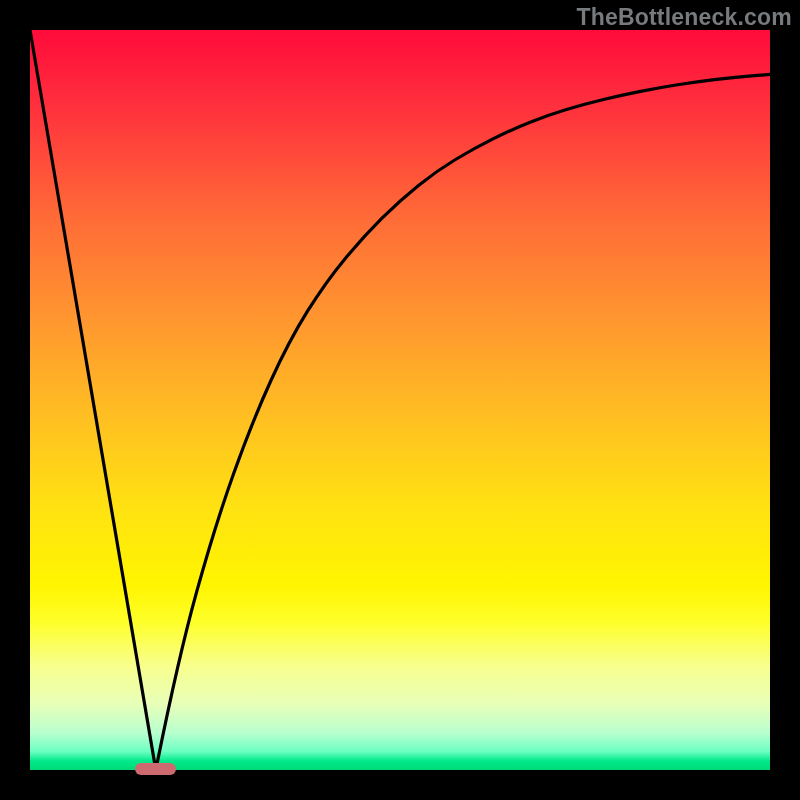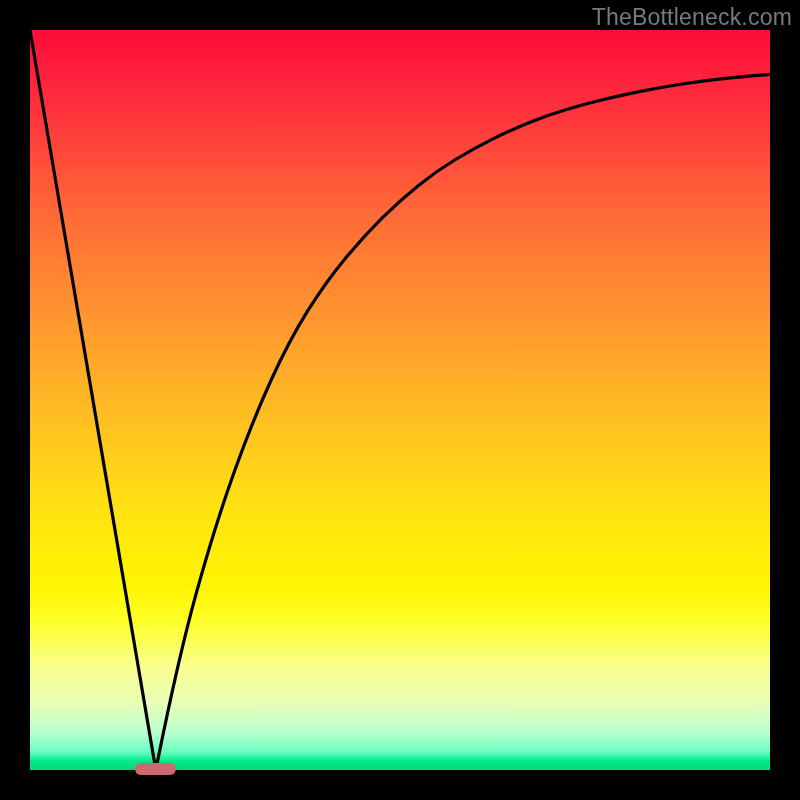--- a/index.html
+++ b/index.html
@@ -52,21 +52,21 @@
     background: #cc6a6f;
     border-radius: 999px;
   }
   .watermark {
     position: absolute;
     top: 4px;
     right: 8px;
     color: #777b7e;
     font-size: 23px;
     letter-spacing: 0.2px;
-    font-weight: 400;
+    font-weight: 700;
     user-select: none;
   }
 </style>
 </head>
 <body>
 
 <div class="frame">
 
   <div class="plot-area">
 

